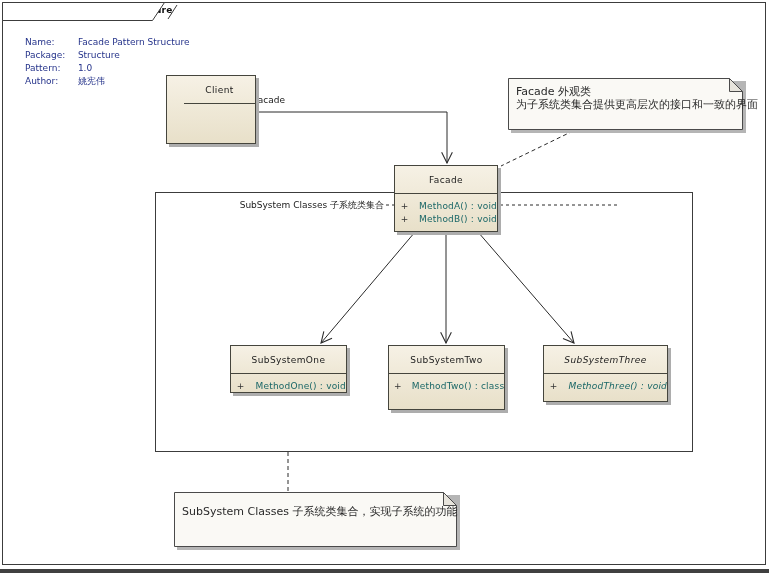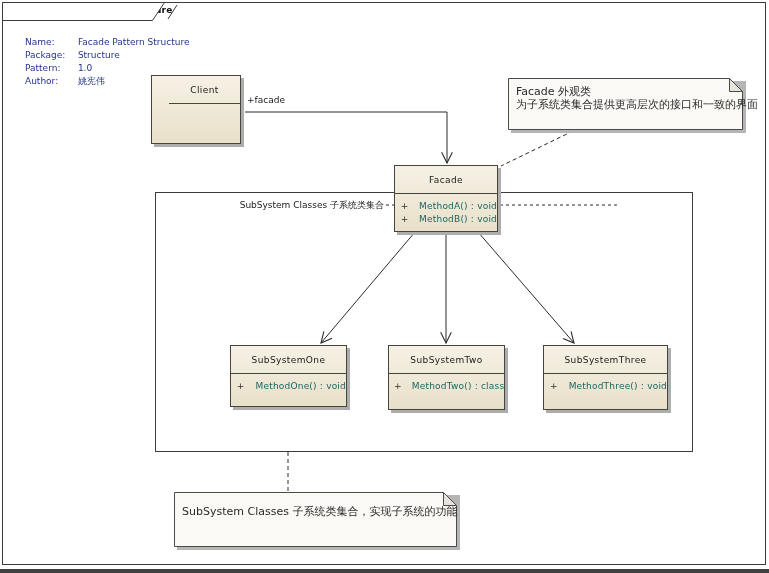--- a/index.html
+++ b/index.html
@@ -40,25 +40,25 @@
   }
   .uml-class .title{
     height:27px;border-bottom:1px solid #45453d;display:flex;align-items:center;justify-content:center;
     font-size:9px;color:#1a1a1a;letter-spacing:.4px;
   }
   .uml-class .methods{padding-top:5px;}
   .m-row{display:flex;align-items:center;height:13px;font-size:9px;letter-spacing:.2px;white-space:nowrap;}
   .m-row .vis{width:11px;text-align:center;color:#333;margin-left:5px;}
   .m-row .sig{color:#1a6767;margin-left:10px;}
 
-  #class-client{left:151px;top:75px;width:90px;height:69px;padding-left:17px;}
+  #class-client{left:166px;top:75px;width:90px;height:69px;padding-left:17px;}
   #class-facade{left:394px;top:165px;width:104px;height:67px;}
-  #class-subone{left:230px;top:345px;width:117px;height:62px;}
+  #class-subone{left:230px;top:345px;width:117px;height:48px;}
   #class-subtwo{left:388px;top:345px;width:117px;height:65px;}
-  #class-subthree{left:543px;top:345px;width:125px;height:65px;}
+  #class-subthree{left:543px;top:345px;width:125px;height:57px;font-style:italic;}
 
   
   .assoc-label{position:absolute;left:247px;top:95px;font-size:9px;color:#1a1a1a;z-index:3;white-space:nowrap;text-align:center;}
 
   
   .uml-note{position:absolute;z-index:4;filter:none;}
   .uml-note .note-shadow{position:absolute;left:3px;top:3px;width:100%;height:100%;background:#b5b5b5;}
   .uml-note svg{position:absolute;left:0;top:0;}
   .uml-note .note-text{
     position:absolute;left:8px;right:16px;font-size:11px;color:#2a2a2a;line-height:13px;z-index:2;white-space:nowrap;

